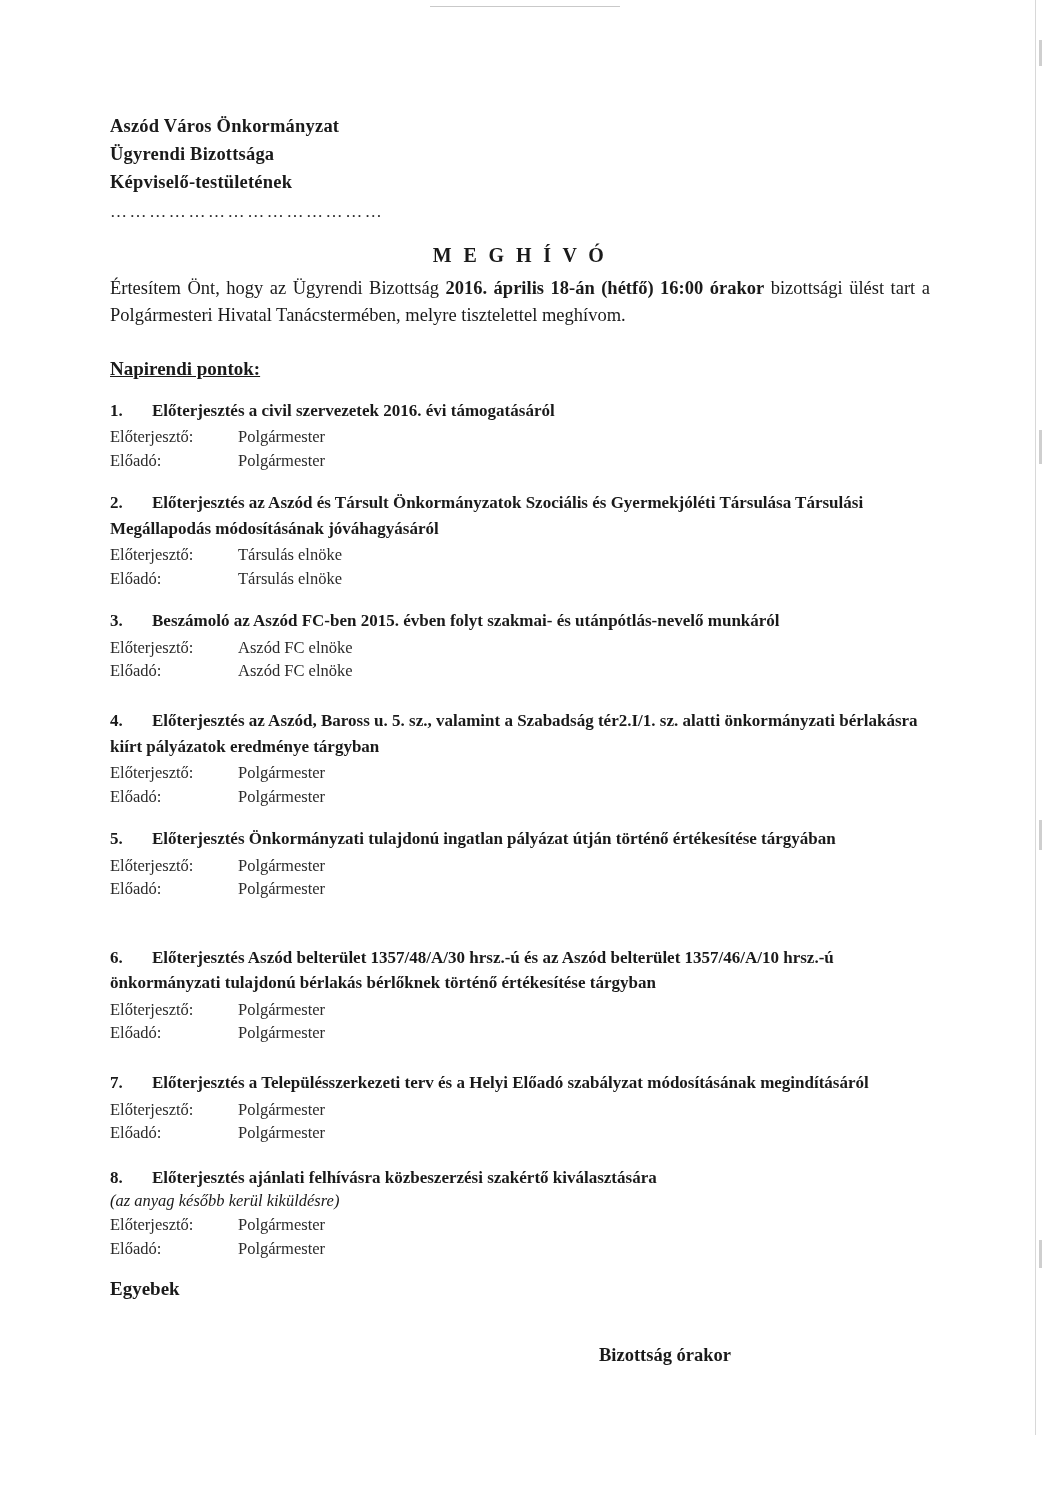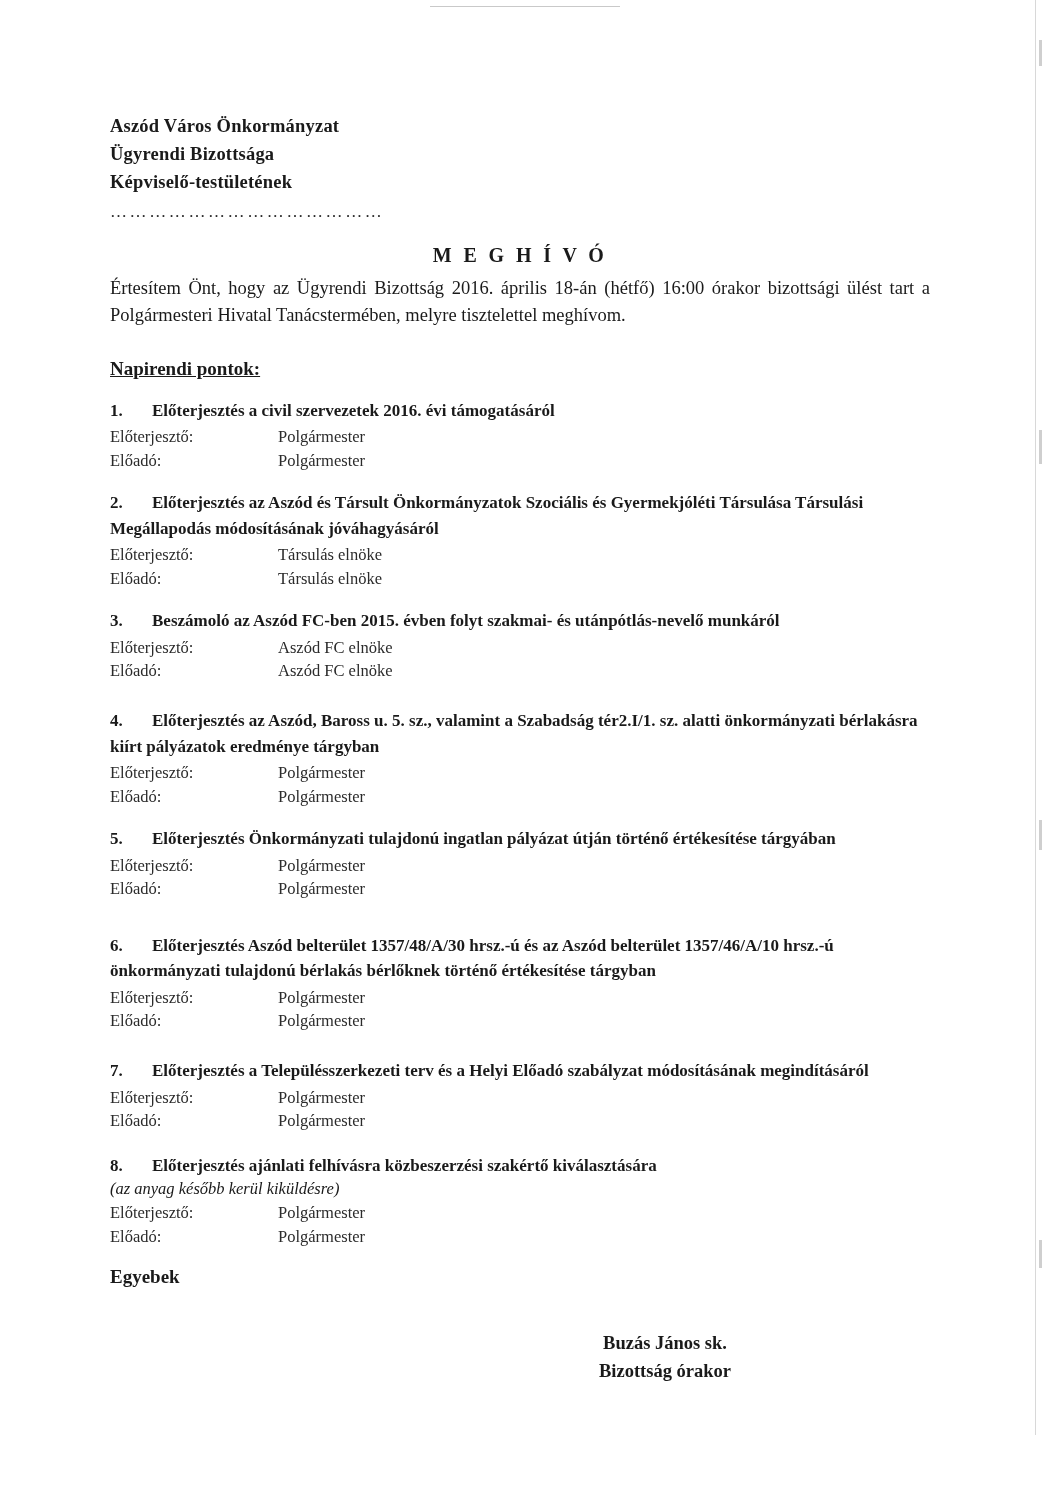--- a/index.html
+++ b/index.html
@@ -67,21 +67,21 @@
     letter-spacing: 3.4px;
     margin-top: 22px;
     margin-bottom: 8px;
   }
   .intro {
     font-size: 18.5px;
     line-height: 1.42;
     text-align: justify;
     text-justify: inter-word;
   }
-  .intro b { font-weight: normal; }
+  .intro b { font-weight: bold; }
   .section-title {
     font-weight: bold;
     font-size: 19px;
     text-decoration: underline;
     margin-top: 30px;
     margin-bottom: 18px;
   }
   .agenda {
     margin-left: 0;
   }
@@ -105,21 +105,20 @@
     margin-top: 1px;
   }
   .roles {
     margin-top: 2px;
     font-size: 16.5px;
     line-height: 1.42;
     color: #2b2b2b;
   }
   .role-row {
     display: flex;
-    gap: 40px;
   }
   .role-label {
     width: 128px;
     flex: 0 0 128px;
   }
   .role-value {
     flex: 1 1 auto;
   }
   .closing-word {
     font-weight: bold;
@@ -245,21 +244,21 @@
             <span class="role-label">Előterjesztő:</span>
             <span class="role-value">Polgármester</span>
           </div>
           <div class="role-row">
             <span class="role-label">Előadó:</span>
             <span class="role-value">Polgármester</span>
           </div>
         </div>
       </div>
 
-      <div class="item" style="margin-top:32px;">
+      <div class="item" style="margin-top:44px;">
         <div class="item-head">
           <span class="item-num">6.</span><span>Előterjesztés Aszód belterület 1357/48/A/30 hrsz.-ú és az Aszód belterület 1357/46/A/10 hrsz.-ú önkormányzati tulajdonú bérlakás bérlőknek történő értékesítése tárgyban</span>
         </div>
         <div class="roles">
           <div class="role-row">
             <span class="role-label">Előterjesztő:</span>
             <span class="role-value">Polgármester</span>
           </div>
           <div class="role-row">
             <span class="role-label">Előadó:</span>
@@ -300,18 +299,17 @@
           </div>
         </div>
       </div>
 
       <div class="closing-word">Egyebek</div>
 
     </div>
 
 
     <div class="signature">
-      <div>Buzás János sk.</div>
       <div>Bizottság órakor</div>
     </div>
 
   </div>
 </div>
 
 </body></html>

